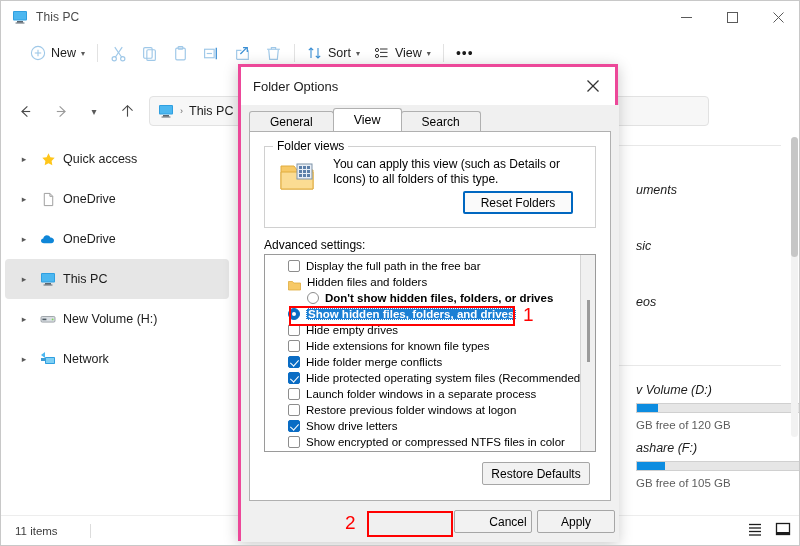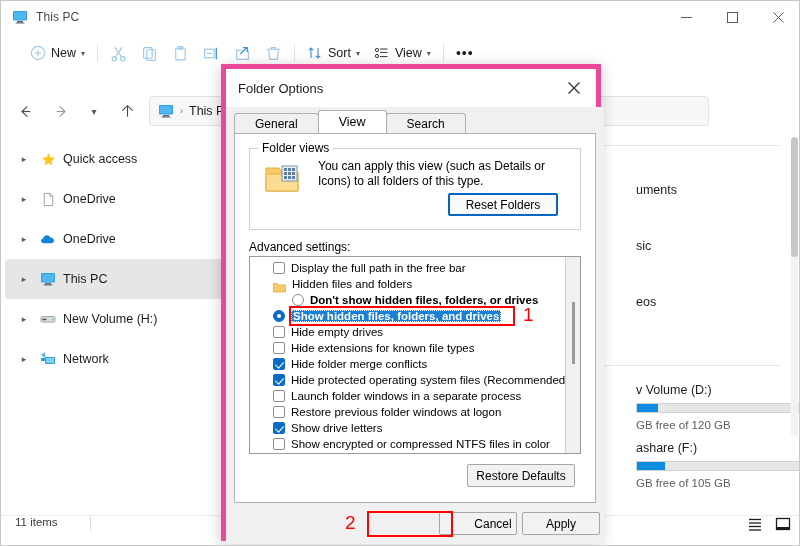--- a/index.html
+++ b/index.html
@@ -124,20 +124,21 @@
     overflow: hidden;
   }
   .fp-divider {
     position: absolute; left: 12px; right: 20px;
     height: 1px; background: #e8e8e8;
   }
   .fp-item {
     position: absolute;
     font-size: 12.5px; color: #1c1c1c;
     white-space: nowrap;
+    font-style: italic;
   }
   .fp-drive-label { font-size: 12.5px; color: #1c1c1c; }
   .fp-bar {
     height: 10px; background: #e6e6e6;
     border: 1px solid #d0d0d0;
     position: absolute;
   }
   .fp-bar > i {
     display: block; height: 100%;
     background: #0c8ce0;
@@ -153,36 +154,36 @@
     display: block; width: 7px; height: 120px;
     background: #c6c6c6; border-radius: 4px;
   }
 
   
   .statusbar {
     position: absolute; left: 0; bottom: 0;
     width: 800px; height: 30px;
     background: #ffffff;
     border-top: 1px solid #ededed;
-    display: flex; align-items: flex-start; gap: 19px;
+    display: flex; align-items: center; gap: 19px;
   }
   .sb-text { font-size: 11.5px; color: #3d3d3d; margin-left: 14px; }
   .sb-sep { width: 1px; height: 14px; background: #dcdcdc; margin-left: 13px; }
   .sb-right {
     position: absolute; right: 10px;
     display: flex; gap: 12px; align-items: center;
   }
 
   
   .dialog {
     position: absolute;
-    left: 220px; top: 63px;
+    left: 237px; top: 63px;
     width: 380px; height: 477px;
     background: #f0f0f0;
-    border: 5px solid #ec4899;
+    border: 3px solid #ec4899;
     box-shadow: 0 3px 14px rgba(0,0,0,.22);
   }
   .dlg-title {
     height: 38px;
     background: #ffffff;
     display: flex; align-items: center;
     padding-left: 12px;
   }
   .dlg-title .t { font-size: 13px; color: #1b1b1b; }
   .dlg-close {

